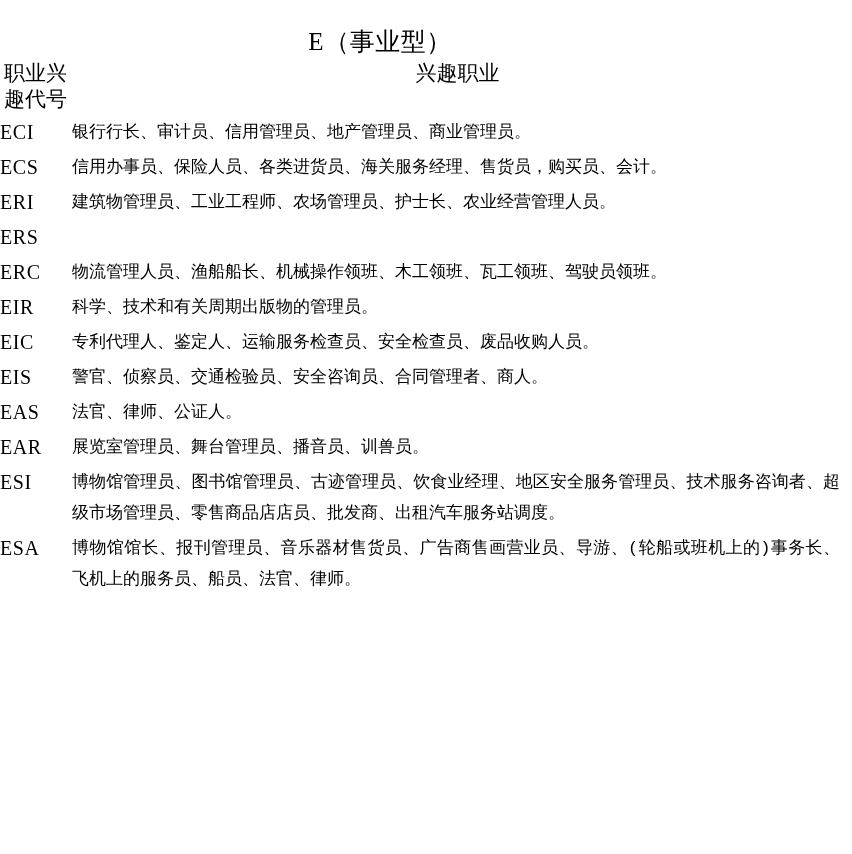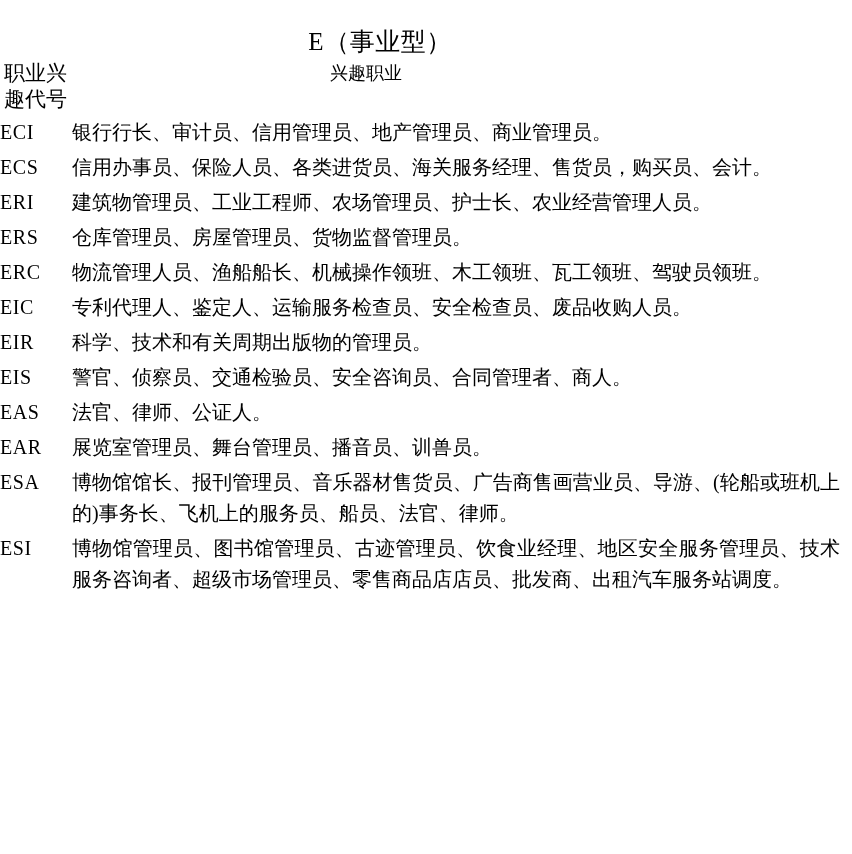--- a/index.html
+++ b/index.html
@@ -48,23 +48,23 @@
     line-height: 26px;
     letter-spacing: 0px;
   }
   .hdr-left .hl-line { display: block; white-space: nowrap; font-family: Liberation Serif, serif; }
 
   .hdr-center {
     position: absolute;
     left: 330px;
     top: 60px;
     width: 255px;
-    text-align: left;
+    text-align: center;
     font-family: "Liberation Serif", "DejaVu Serif", serif;
-    font-size: 18px;
+    font-size: 21px;
     line-height: 26px;
     white-space: nowrap;
   }
 
   
   .rows {
     position: absolute;
     left: 0;
     top: 117px;
     width: 852px;
@@ -83,22 +83,22 @@
     font-family: "Liberation Serif", "DejaVu Serif", serif;
     font-size: 20px;
     line-height: 31px;
     letter-spacing: 0.6px;
     white-space: nowrap;
   }
 
   .row-text {
     flex: 1 1 auto;
     padding-right: 12px;
-    font-family: Liberation Serif, serif;
-    font-size: 20px;
+    font-family: Liberation Mono, monospace;
+    font-size: 17px;
     line-height: 31px;
     text-align: justify;
     text-justify: inter-ideograph;
     letter-spacing: 0px;
     word-break: break-all;
   }
 </style>
 </head>
 <body>
 
@@ -125,59 +125,58 @@
       <div class="row-text">信用办事员、保险人员、各类进货员、海关服务经理、售货员，购买员、会计。</div>
     </div>
 
     <div class="row">
       <div class="row-code">ERI</div>
       <div class="row-text">建筑物管理员、工业工程师、农场管理员、护士长、农业经营管理人员。</div>
     </div>
 
     <div class="row">
       <div class="row-code">ERS</div>
-      <div class="row-text">仓库管理员、房屋管理员、货物监督管理员。</div>
     </div>
 
     <div class="row">
       <div class="row-code">ERC</div>
       <div class="row-text">物流管理人员、渔船船长、机械操作领班、木工领班、瓦工领班、驾驶员领班。</div>
     </div>
 
     <div class="row">
-      <div class="row-code">EIC</div>
-      <div class="row-text">专利代理人、鉴定人、运输服务检查员、安全检查员、废品收购人员。</div>
+      <div class="row-code">EIR</div>
+      <div class="row-text">科学、技术和有关周期出版物的管理员。</div>
     </div>
 
     <div class="row">
-      <div class="row-code">EIR</div>
-      <div class="row-text">科学、技术和有关周期出版物的管理员。</div>
+      <div class="row-code">EIC</div>
+      <div class="row-text">专利代理人、鉴定人、运输服务检查员、安全检查员、废品收购人员。</div>
     </div>
 
     <div class="row">
       <div class="row-code">EIS</div>
       <div class="row-text">警官、侦察员、交通检验员、安全咨询员、合同管理者、商人。</div>
     </div>
 
     <div class="row">
       <div class="row-code">EAS</div>
       <div class="row-text">法官、律师、公证人。</div>
     </div>
 
     <div class="row">
       <div class="row-code">EAR</div>
       <div class="row-text">展览室管理员、舞台管理员、播音员、训兽员。</div>
     </div>
 
 
 
     <div class="row">
-      <div class="row-code">ESA</div>
-      <div class="row-text">博物馆馆长、报刊管理员、音乐器材售货员、广告商售画营业员、导游、(轮船或班机上的)事务长、飞机上的服务员、船员、法官、律师。</div>
+      <div class="row-code">ESI</div>
+      <div class="row-text">博物馆管理员、图书馆管理员、古迹管理员、饮食业经理、地区安全服务管理员、技术服务咨询者、超级市场管理员、零售商品店店员、批发商、出租汽车服务站调度。</div>
     </div>
 
     <div class="row">
-      <div class="row-code">ESI</div>
-      <div class="row-text">博物馆管理员、图书馆管理员、古迹管理员、饮食业经理、地区安全服务管理员、技术服务咨询者、超级市场管理员、零售商品店店员、批发商、出租汽车服务站调度。</div>
+      <div class="row-code">ESA</div>
+      <div class="row-text">博物馆馆长、报刊管理员、音乐器材售货员、广告商售画营业员、导游、(轮船或班机上的)事务长、飞机上的服务员、船员、法官、律师。</div>
     </div>
 
   </div>
 </div>
 
 </body></html>

